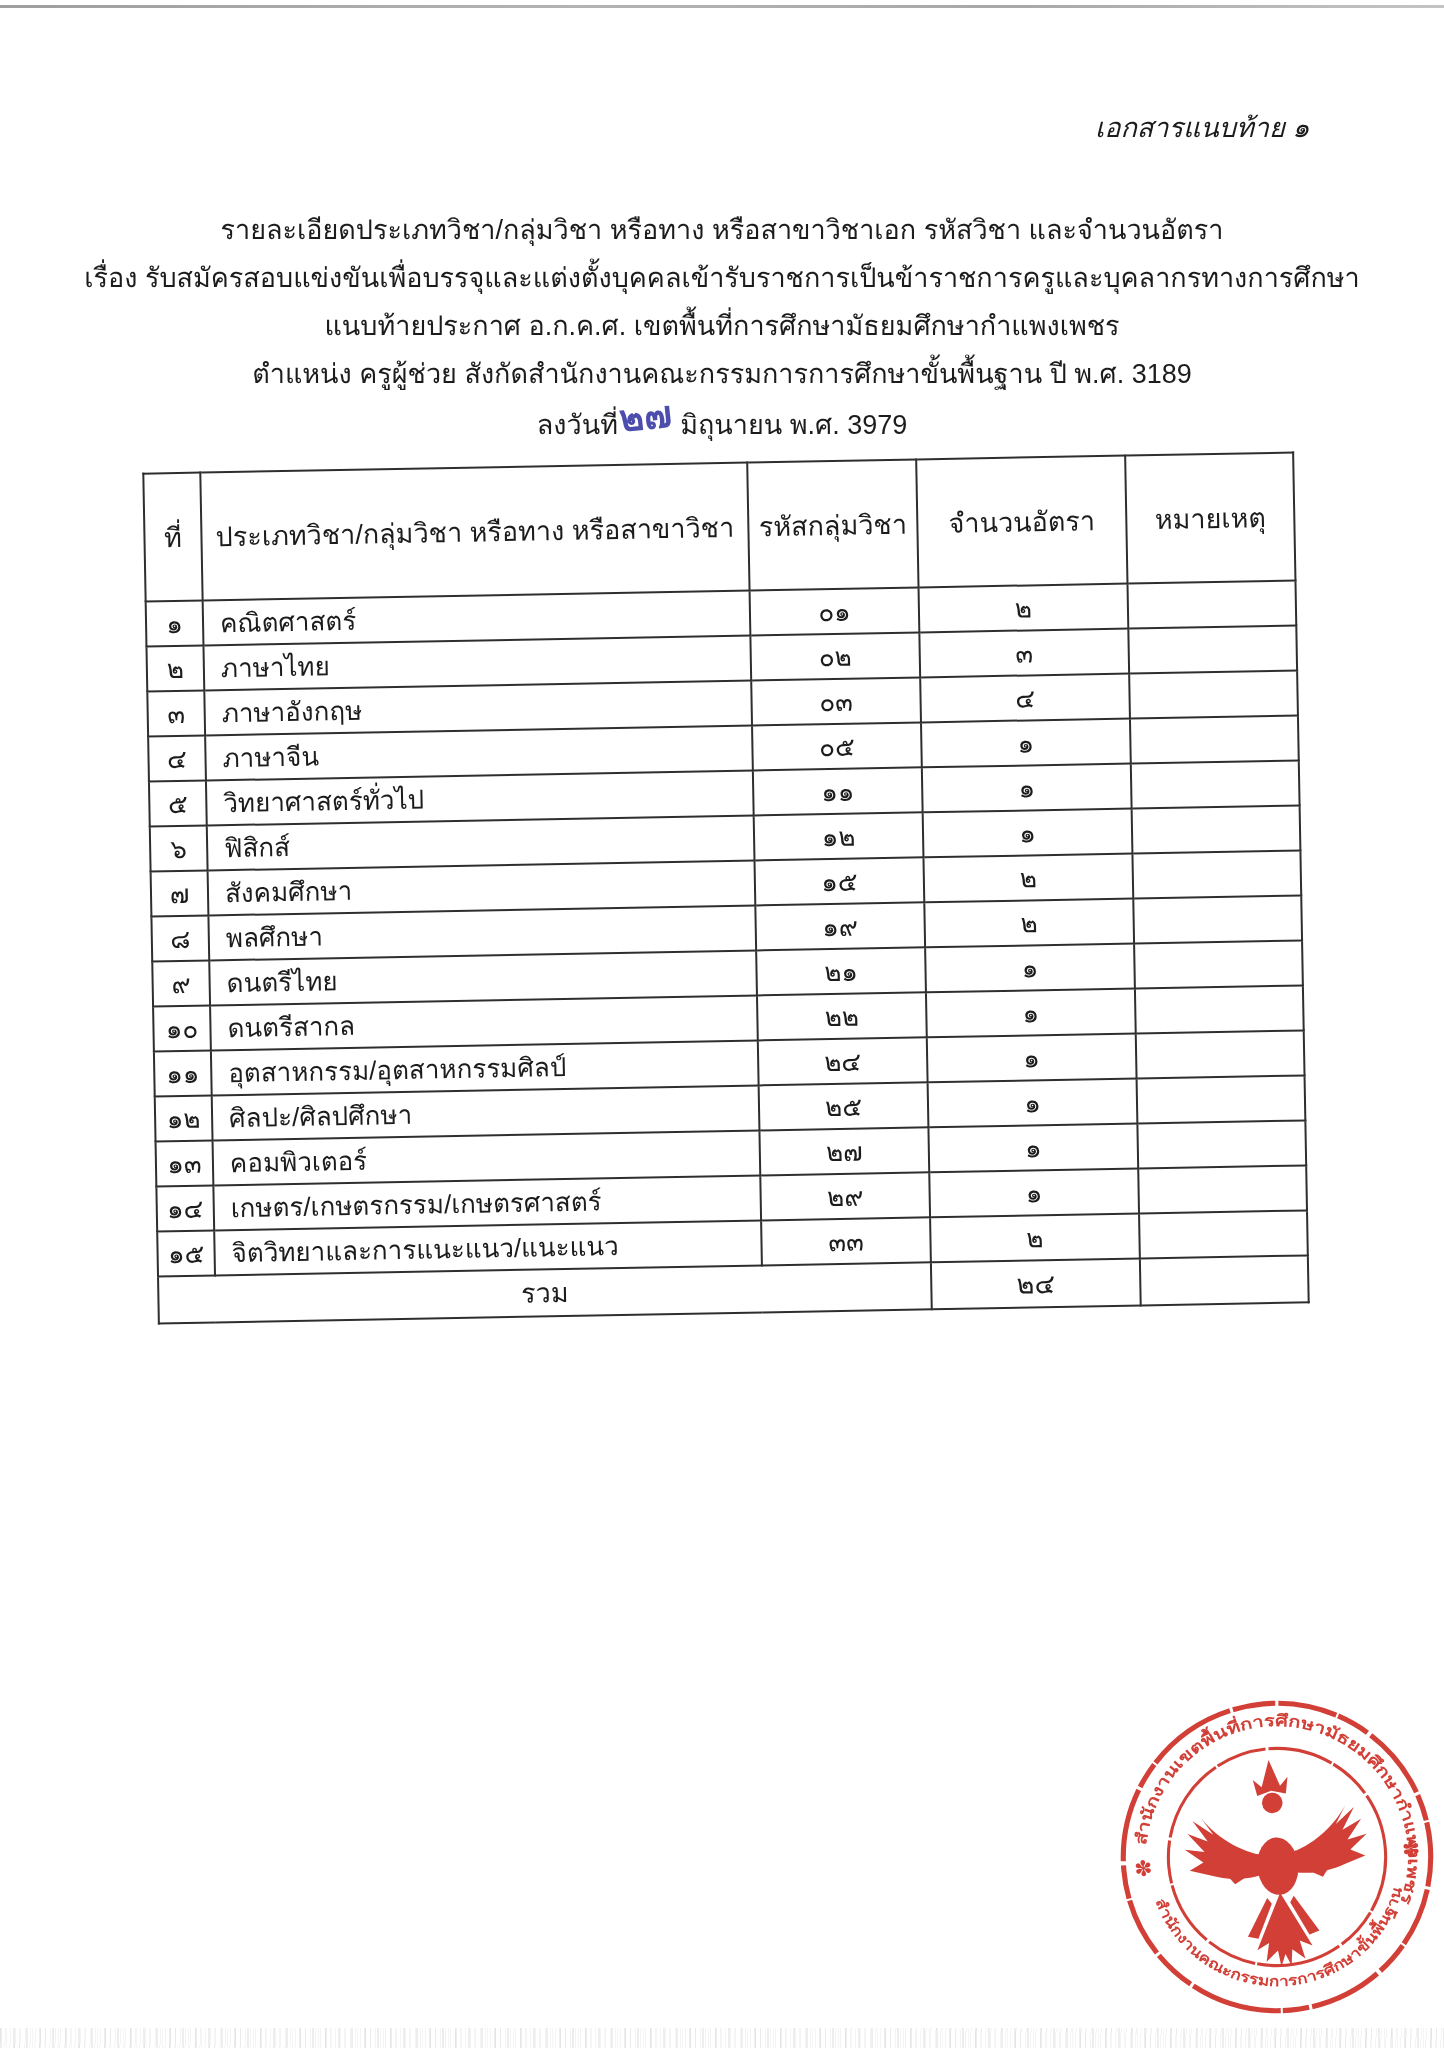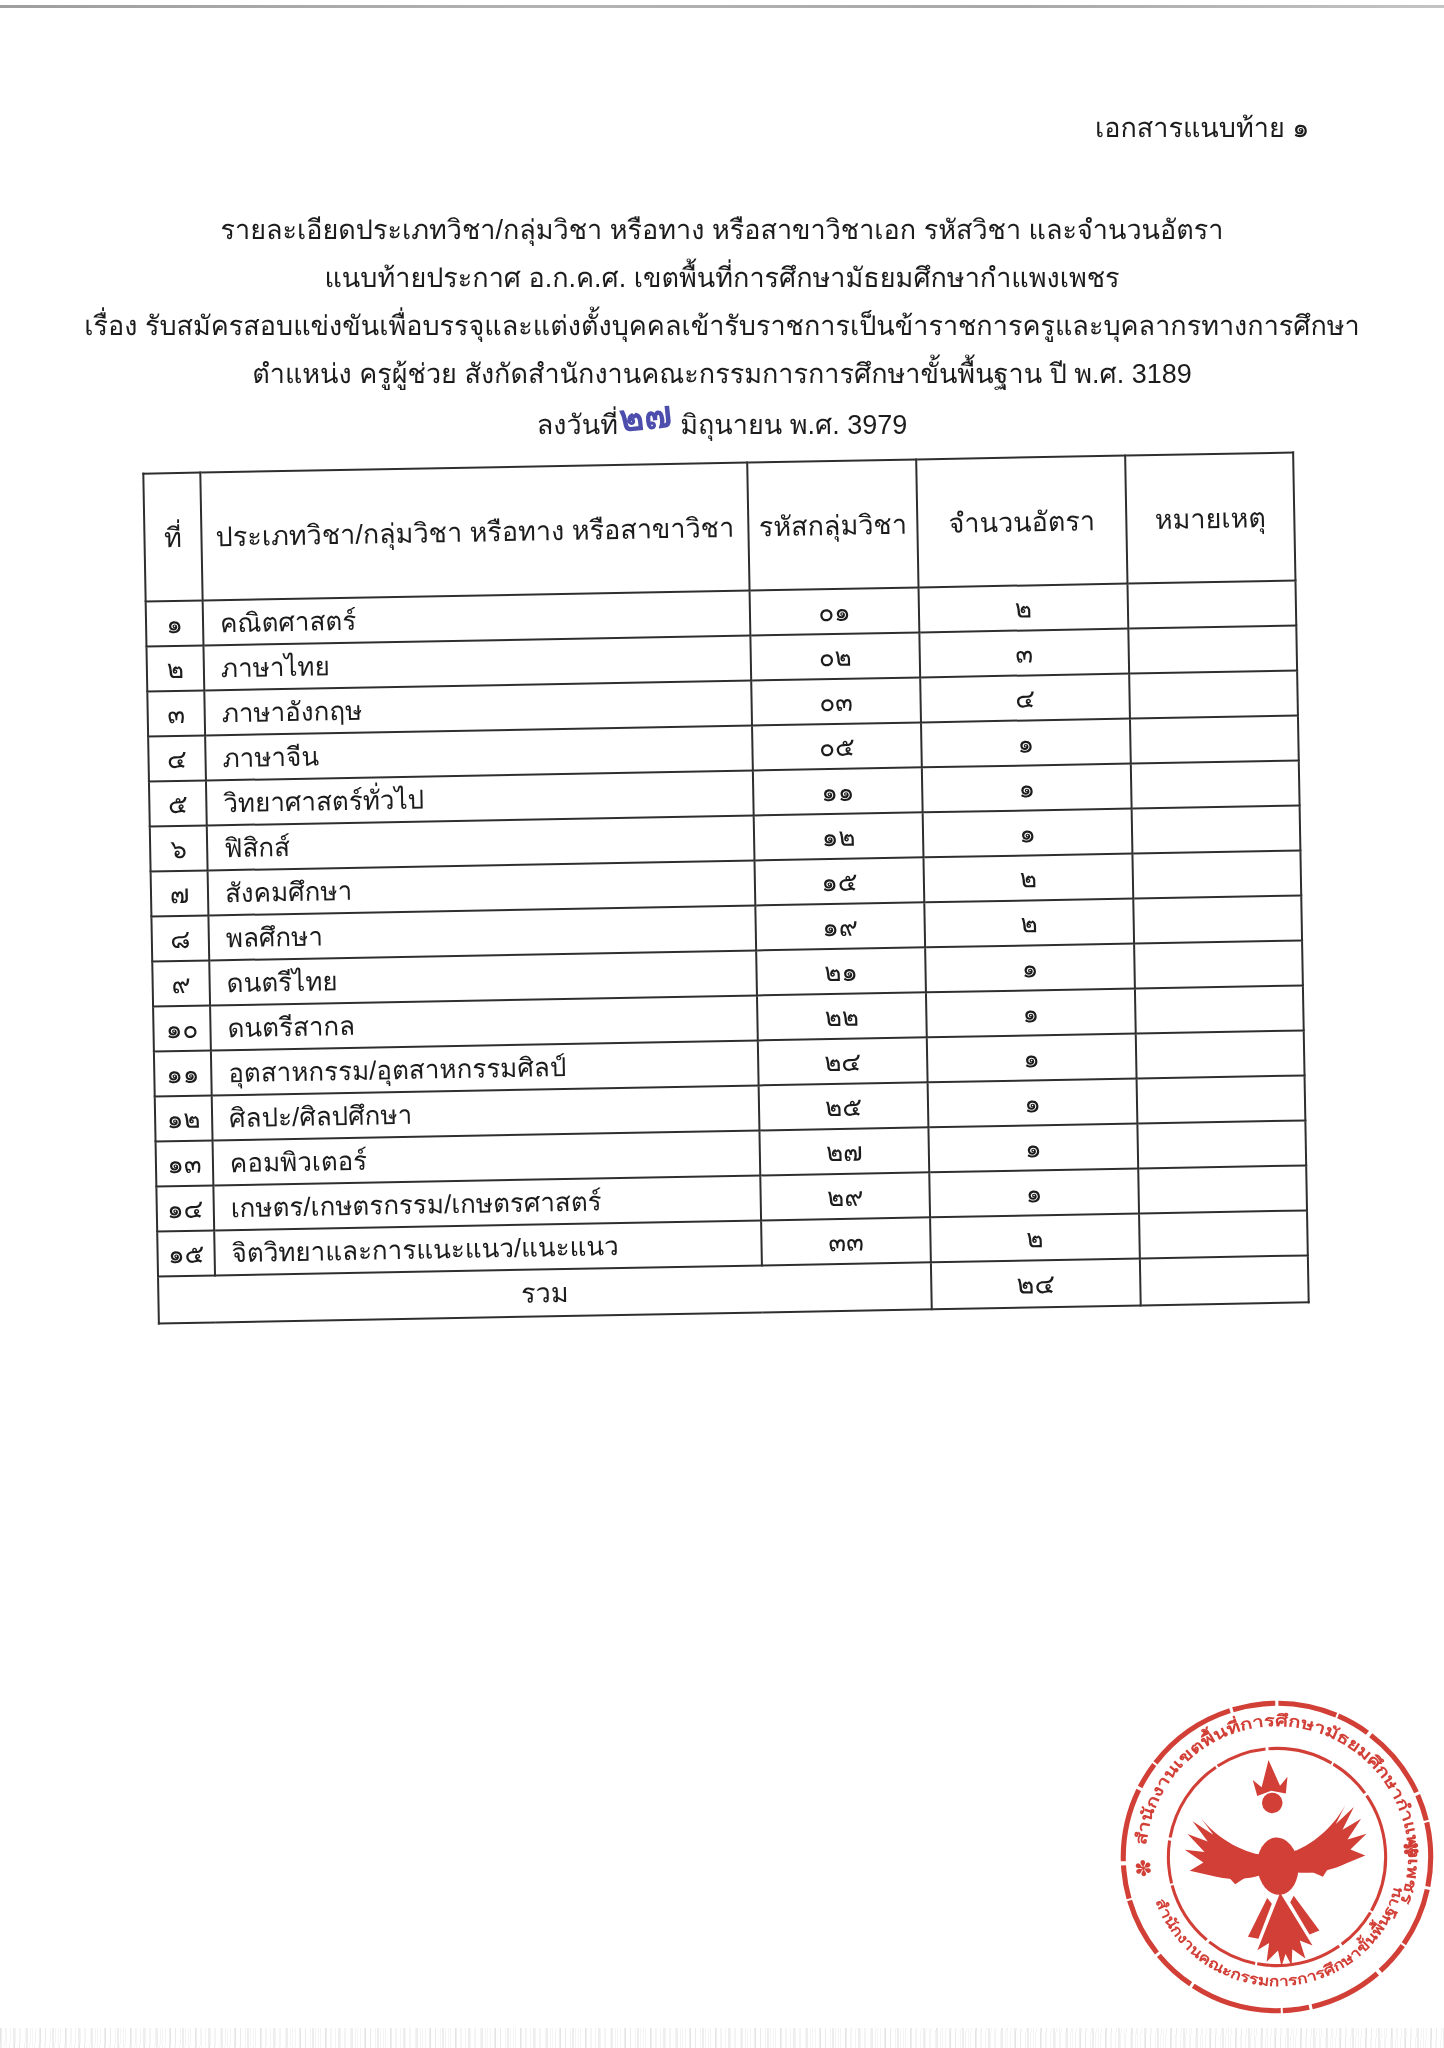--- a/index.html
+++ b/index.html
@@ -7,21 +7,21 @@
     width:1444px;height:2048px;position:relative;background:#ffffff;
     font-family:"Liberation Sans","DejaVu Sans",sans-serif;color:#1c1c1c;
     overflow:hidden;
   }
   .scan-top-line{
     position:absolute;top:5px;left:0;width:100%;height:3px;
     background:linear-gradient(90deg,#7e7e7e 0%,#9a9a9a 40%,#8b8b8b 70%,#b0b0b0 100%);
     opacity:.75;
   }
   .corner-label{
-    position:absolute;top:106px;left:1095px;font-size:27px;white-space:nowrap;
+    position:absolute;top:106px;left:1095px;font-size:27px;white-space:nowrap;font-style:italic;
   }
   .title-block{
     position:absolute;top:206px;left:0;width:100%;text-align:center;
     font-size:27px;line-height:48px;white-space:nowrap;
   }
   .date-line .handwritten{
     display:inline-block;color:#4d4dae;font-size:37px;font-weight:bold;
     transform:rotate(-6deg) translateY(-5px);margin:0 8px 0 2px;
     font-family:"DejaVu Sans",sans-serif;
   }
@@ -53,22 +53,22 @@
 </style>
 </head>
 <body>
 
 <div class="scan-top-line"></div>
 
 <div class="corner-label">เอกสารแนบท้าย ๑</div>
 
 <div class="title-block">
   <div>รายละเอียดประเภทวิชา/กลุ่มวิชา หรือทาง หรือสาขาวิชาเอก รหัสวิชา และจำนวนอัตรา</div>
+  <div>เรื่อง รับสมัครสอบแข่งขันเพื่อบรรจุและแต่งตั้งบุคคลเข้ารับราชการเป็นข้าราชการครูและบุคลากรทางการศึกษา</div>
   <div>แนบท้ายประกาศ อ.ก.ค.ศ. เขตพื้นที่การศึกษามัธยมศึกษากำแพงเพชร</div>
-  <div>เรื่อง รับสมัครสอบแข่งขันเพื่อบรรจุและแต่งตั้งบุคคลเข้ารับราชการเป็นข้าราชการครูและบุคลากรทางการศึกษา</div>
   <div>ตำแหน่ง ครูผู้ช่วย สังกัดสำนักงานคณะกรรมการการศึกษาขั้นพื้นฐาน ปี พ.ศ. 3189</div>
   <div class="date-line">
     <span>ลงวันที่</span><span class="handwritten">๒๗</span><span>มิถุนายน พ.ศ. 3979</span>
   </div>
 </div>
 
 <table class="doc-table">
   <colgroup>
     <col class="col-no">
       <col class="col-subject">

